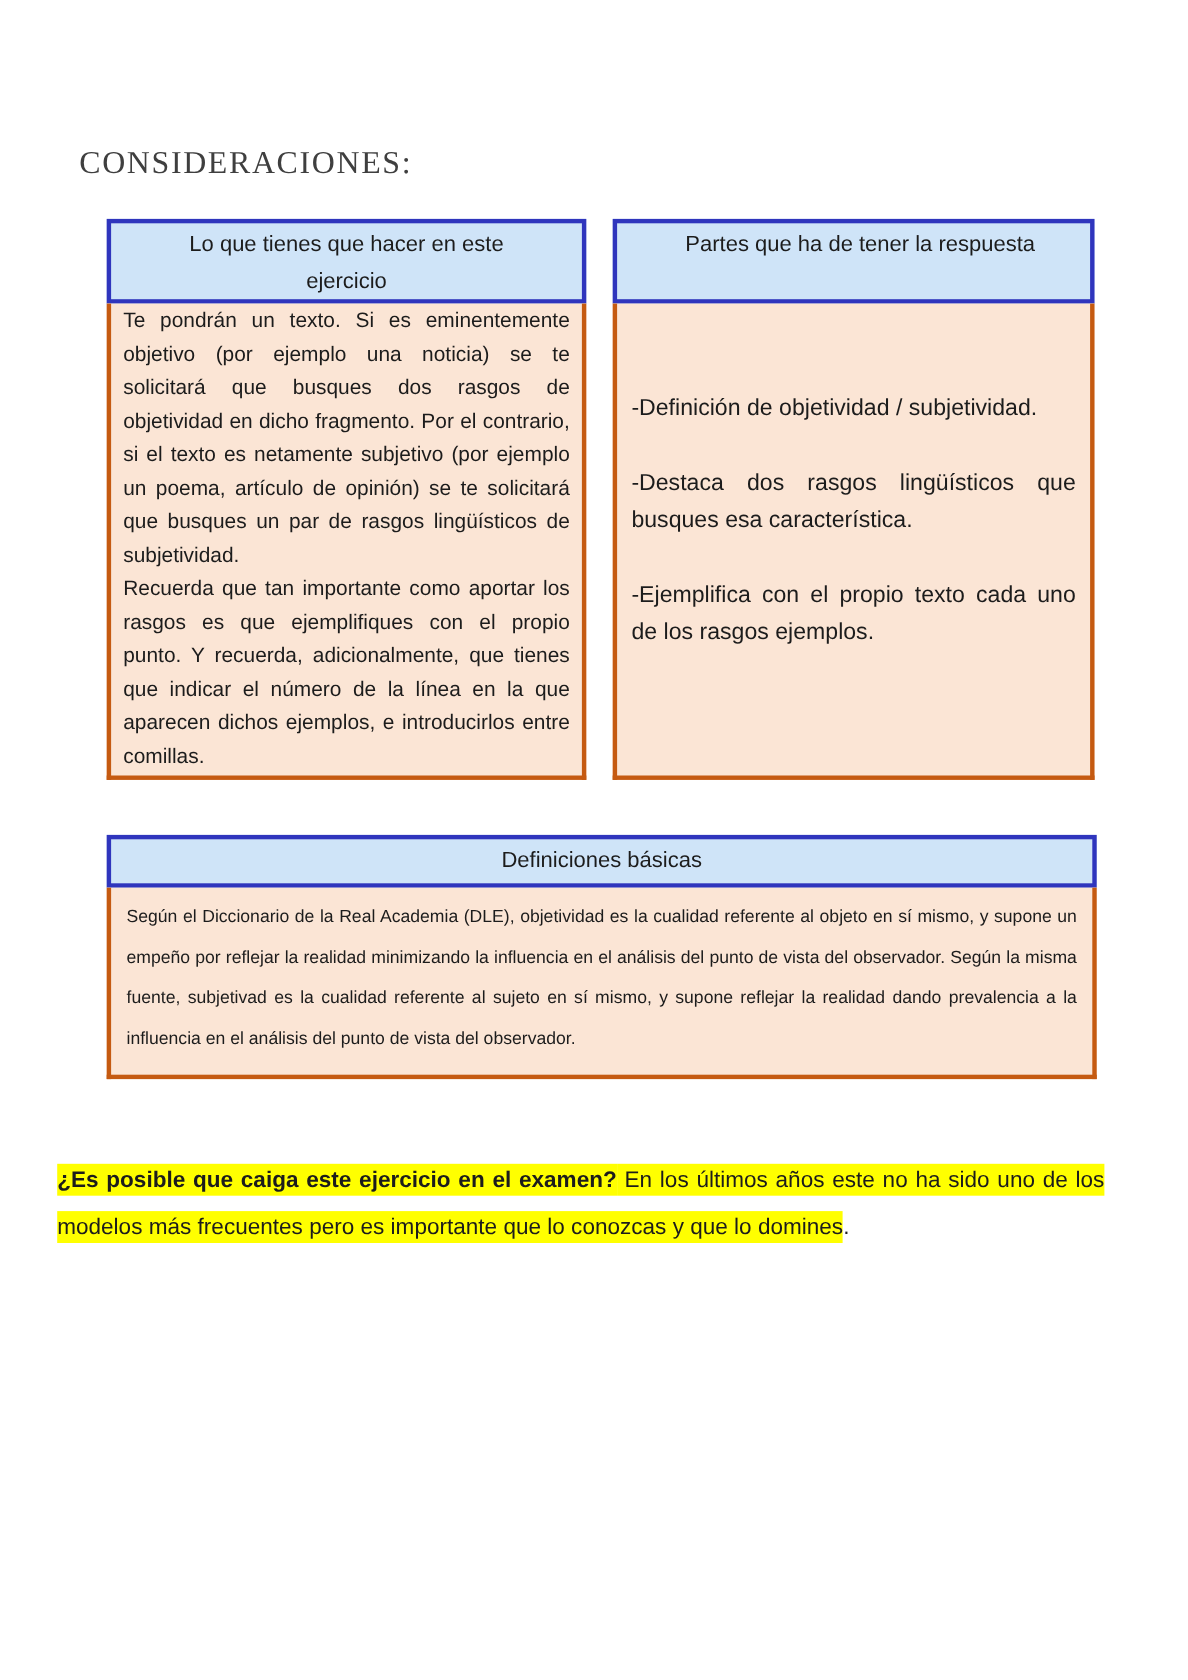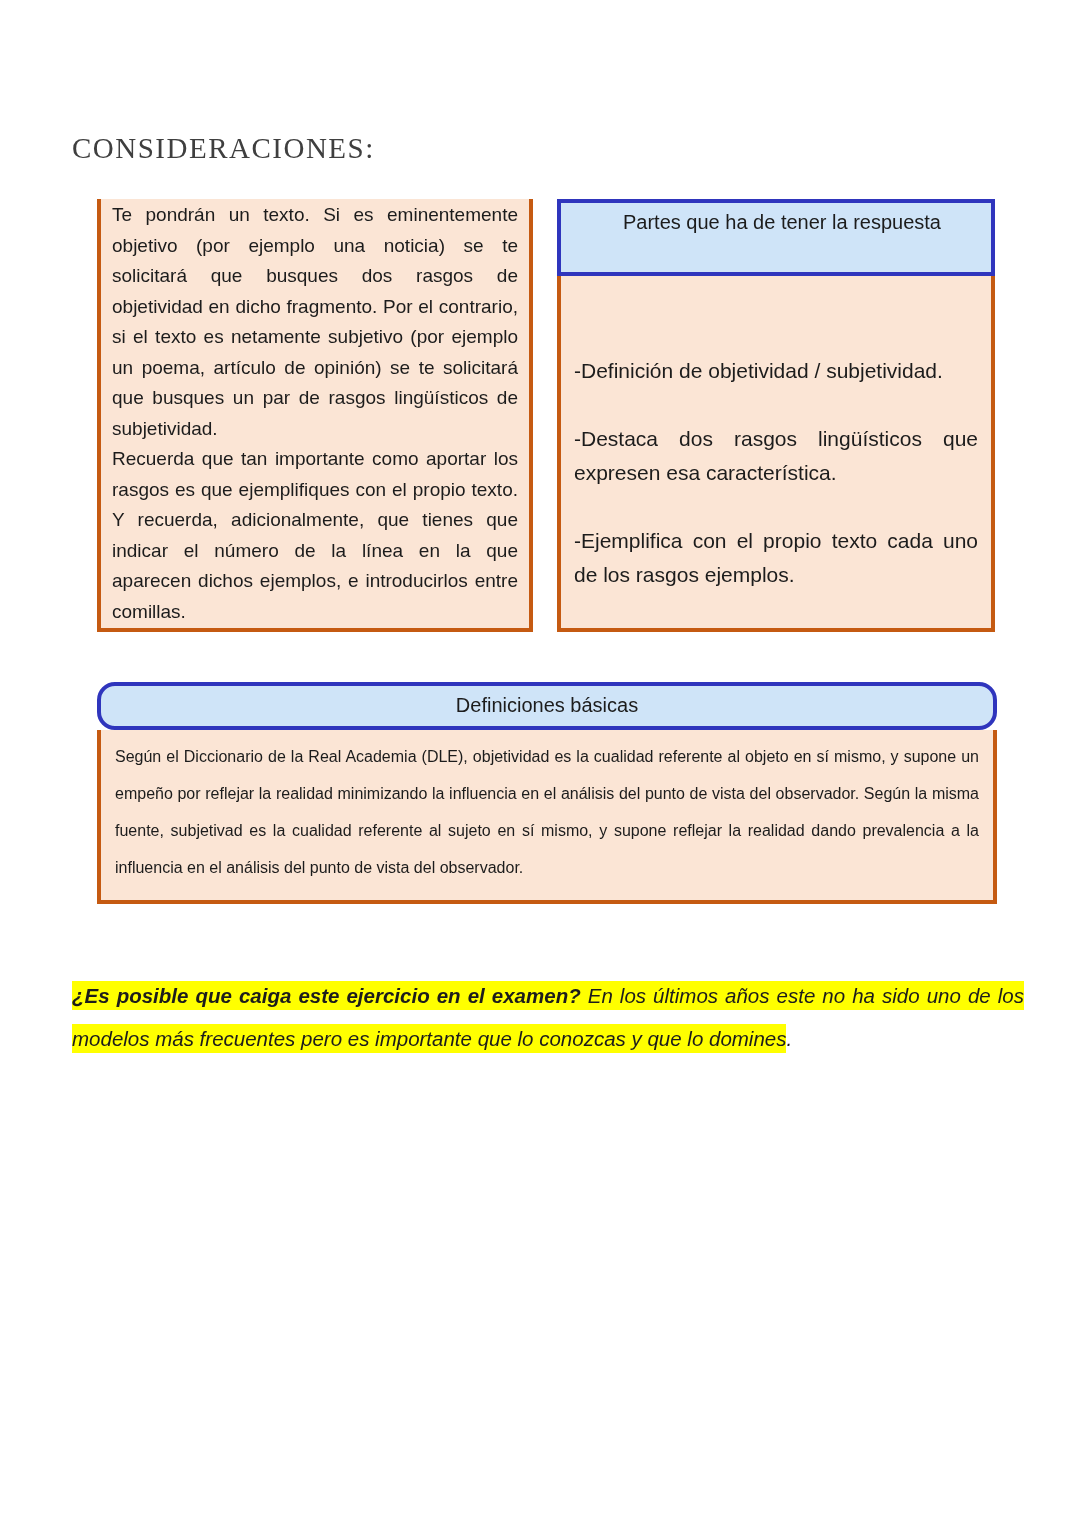--- a/index.html
+++ b/index.html
@@ -65,61 +65,62 @@
   .box.right .box-body{padding-top:78px;padding-left:13px;padding-right:13px;font-size:21px;line-height:34px;}
   .box.right .box-body p{margin-bottom:34px;}
   .definitions{
     margin:50px 0 0 97px;
     width:900px;
   }
   .definitions .box-header{
     height:auto;
     padding:3px 12px 5px 12px;
     line-height:32px;
-    border-radius:18px;
   }
   .definitions .box-body{
     font-size:16px;
     line-height:37px;
     padding:8px 14px 14px 14px;
   }
   .exam-note{
-    margin:70px 0 0 72px;
+    margin:70px 0 0 52px;
     width:952px;
     font-size:20.5px;
     line-height:43px;
     text-align:justify;
-    font-style:italic;
   }
   .hl{background:var(--highlight);padding:3px 0;}
   .bold{font-weight:700;}
 </style>
 </head>
 <body>
 
 <div class="page">
 
   <h1 class="title">CONSIDERACIONES:</h1>
 
   <div class="boxes-row">
 
     <section class="box left">
+      <header class="box-header">
+        <span>Lo que tienes que hacer en este ejercicio</span>
+      </header>
       <div class="box-body">
         <p>Te pondrán un texto. Si es eminentemente objetivo (por ejemplo una noticia) se te solicitará que busques dos rasgos de objetividad en dicho fragmento. Por el contrario, si el texto es netamente subjetivo (por ejemplo un poema, artículo de opinión) se te solicitará que busques un par de rasgos lingüísticos de subjetividad.</p>
-        <p>Recuerda que tan importante como aportar los rasgos es que ejemplifiques con el propio texto. Y recuerda, adicionalmente, que tienes que indicar el número de la línea en la que aparecen dichos ejemplos, e introducirlos entre comillas.</p>
+        <p>Recuerda que tan importante como aportar los rasgos es que ejemplifiques con el propio punto. Y recuerda, adicionalmente, que tienes que indicar el número de la línea en la que aparecen dichos ejemplos, e introducirlos entre comillas.</p>
       </div>
     </section>
 
     <section class="box right">
       <header class="box-header">
         <span>Partes que ha de tener la respuesta</span>
       </header>
       <div class="box-body">
         <p>-Definición de objetividad / subjetividad.</p>
-        <p>-Destaca dos rasgos lingüísticos que expresen esa característica.</p>
+        <p>-Destaca dos rasgos lingüísticos que busques esa característica.</p>
         <p>-Ejemplifica con el propio texto cada uno de los rasgos ejemplos.</p>
       </div>
     </section>
 
   </div>
 
   <section class="box definitions">
     <header class="box-header">
       <span>Definiciones básicas</span>
     </header>

